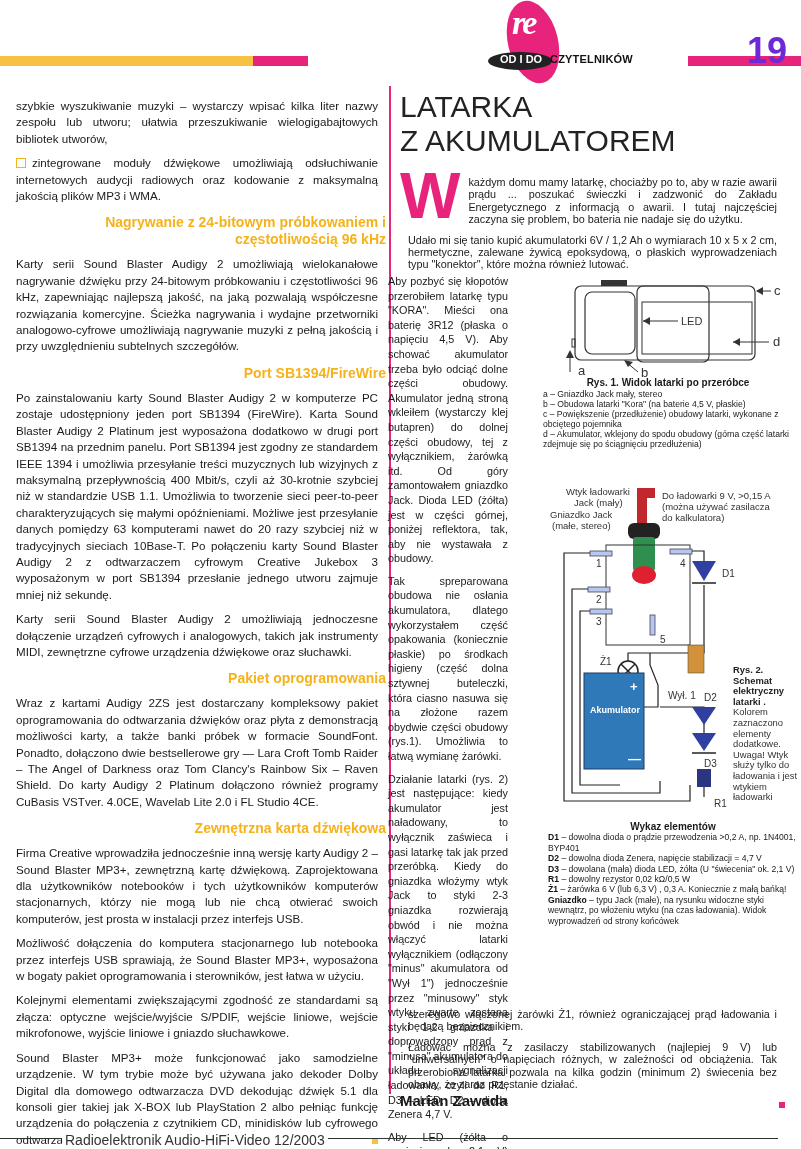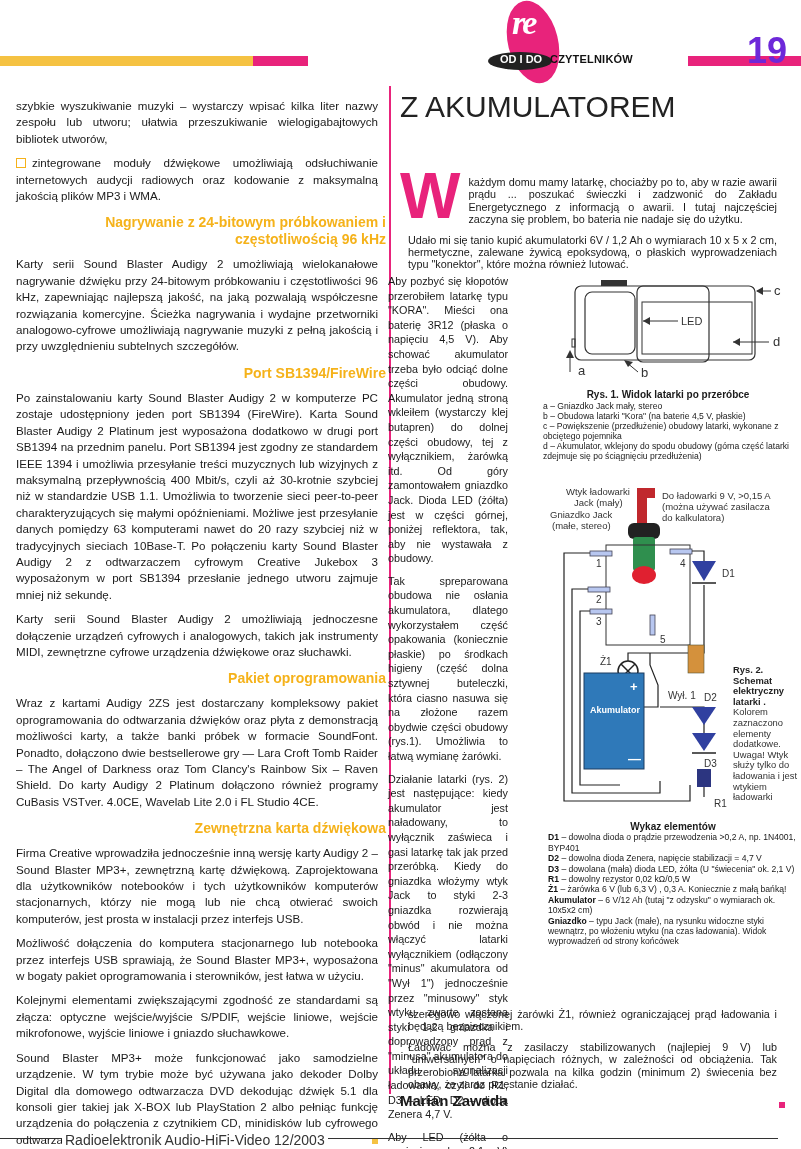--- a/index.html
+++ b/index.html
@@ -23,21 +23,21 @@
   .bullet{display:inline-block;width:8px;height:8px;border:1.5px solid #f5b21a;margin-right:6px;vertical-align:-1px;}
   p{margin:8px;}
   .end-sq{display:inline-block;width:6px;height:6px;background:#f5c242;float:right;margin-top:6px;}
   .author{font-weight:bold;font-size:12px;margin-top:2px;}
   
   #title{left:400px;top:90px;width:400px;font-size:30px;line-height:34px;color:#222;}
   #lead{left:400px;top:168px;width:385px;font-size:10.8px;line-height:12.4px;text-align:justify;}
   #dropcap{float:left;font-size:64px;line-height:52px;color:#e8237b;font-weight:bold;margin:2px 8px 0 0;}
   #narrow{left:380px;top:266px;width:136px;font-size:10.8px;line-height:14.6px;text-align:justify;}
   #bottom-text{left:400px;top:1000px;width:385px;font-size:10.8px;line-height:12.4px;text-align:justify;}
-  #fig1-caption{left:543px;top:390px;width:250px;font-size:8.6px;line-height:10px;}
+  #fig1-caption{left:543px;top:378px;width:250px;font-size:8.6px;line-height:10px;}
   #fig1-title{font-weight:bold;font-size:10px;text-align:center;margin-bottom:1px;}
   #fig2-wrap{left:540px;top:485px;width:260px;height:330px;}
   #fig2-caption{left:733px;top:665px;width:68px;font-size:9.4px;line-height:10.6px;color:#333;}
   #fig2-caption b{color:#222;}
   #parts{left:548px;top:822px;width:250px;font-size:8.6px;line-height:10.4px;}
   #parts-title{font-weight:bold;font-size:10px;text-align:center;}
   #parts b{color:#111;}
   .pink-sq{display:inline-block;width:6px;height:6px;background:#e8237b;}
   #author2{left:400px;top:1092px;font-weight:bold;font-size:15px;}
   #footer-line{left:0;top:1138px;width:778px;height:1px;background:#333;}
@@ -74,20 +74,21 @@
   <div class="orange-h">Zewnętrzna karta dźwiękowa</div>
   <p>Firma Creative wprowadziła jednocześnie inną wersję karty Audigy 2 – Sound Blaster MP3+, zewnętrzną kartę dźwiękową. Zaprojektowana dla użytkowników notebooków i tych użytkowników komputerów stacjonarnych, którzy nie mogą lub nie chcą otwierać swoich komputerów, jest prosta w instalacji przez interfejs USB.</p>
   <p>Możliwość dołączenia do komputera stacjonarnego lub notebooka przez interfejs USB sprawiają, że Sound Blaster MP3+, wyposażona w bogaty pakiet oprogramowania i sterowników, jest łatwa w użyciu.</p>
   <p>Kolejnymi elementami zwiększającymi zgodność ze standardami są złącza: optyczne wejście/wyjście S/PDIF, wejście liniowe, wejście mikrofonowe, wyjście liniowe i gniazdo słuchawkowe.</p>
   <p><span>Sound Blaster MP3+ może funkcjonować jako samodzielne urządzenie. W tym trybie może być używana jako dekoder Dolby Digital dla domowego odtwarzacza DVD dekodując dźwięk 5.1 dla konsoli gier takiej jak X-BOX lub PlayStation 2 albo pełniąc funkcję urządzenia do połączenia z czytnikiem CD, minidisków lub cyfrowego odtwarzacza akustycznego.</span><span class="end-sq"></span></p>
   <div class="author">Karty Rudnicki</div>
 </div>
 <div class="abs" id="col-divider"></div>
 
 <div class="abs" id="title">
+  <div>LATARKA</div>
   <div>Z AKUMULATOREM</div>
 </div>
 <div class="abs" id="lead">
   <span id="dropcap">W</span>
   <p>każdym domu mamy latarkę, chociażby po to, aby w razie awarii prądu ... poszukać świeczki i zadzwonić do Zakładu Energetycznego z informacją o awarii. I tutaj najczęściej zaczyna się problem, bo bateria nie nadaje się do użytku.</p>
   <p>Udało mi się tanio kupić akumulatorki 6V / 1,2 Ah o wymiarach 10 x 5 x 2 cm, hermetyczne, zalewane żywicą epoksydową, o płaskich wyprowadzeniach typu "konektor", które można również lutować.</p>
 </div>
 <div class="abs" id="narrow">
   <p>Aby pozbyć się kłopotów przerobiłem latarkę typu "KORA". Mieści ona baterię 3R12 (płaska o napięciu 4,5 V). Aby schować akumulator trzeba było odciąć dolne części obudowy. Akumulator jedną stroną wkleiłem (wystarczy klej butapren) do dolnej części obudowy, tej z wyłącznikiem, żarówką itd. Od góry zamontowałem gniazdko Jack. Dioda LED (żółta) jest w części górnej, poniżej reflektora, tak, aby nie wystawała z obudowy.</p>
   <p>Tak spreparowana obudowa nie osłania akumulatora, dlatego wykorzystałem część opakowania (koniecznie płaskie) po środkach higieny (część dolna sztywnej buteleczki, która ciasno nasuwa się na złożone razem obydwie części obudowy (rys.1). Umożliwia to łatwą wymianę żarówki.</p>
@@ -204,21 +205,20 @@
   <div>Kolorem zaznaczono elementy dodatkowe. Uwaga! Wtyk służy tylko do ładowania i jest wtykiem ładowarki</div>
 </div>
 
 <div class="abs" id="parts">
   <div id="parts-title">Wykaz elementów</div>
   <div><b>D1</b><span> – dowolna dioda o prądzie przewodzenia &gt;0,2 A, np. 1N4001, BYP401</span></div>
   <div><b>D2</b><span> – dowolna dioda Zenera, napięcie stabilizacji = 4,7 V</span></div>
   <div><b>D3</b><span> – dowolana (mała) dioda LED, żółta (U "świecenia" ok. 2,1 V)</span></div>
   <div><b>R1</b><span> – dowolny rezystor 0,02 kΩ/0,5 W</span></div>
   <div><b>Ż1</b><span> – żarówka 6 V (lub 6,3 V) , 0,3 A. Koniecznie z małą bańką!</span></div>
-  <div><b>Akumulator</b><span> – 6 V/12 Ah (tutaj "z odzysku" o wymiarach ok. 10x5x2 cm)</span></div>
   <div><b>Gniazdko</b><span> – typu Jack (małe), na rysunku widoczne styki wewnątrz, po włożeniu wtyku (na czas ładowania). Widok wyprowadzeń od strony końcówek</span></div>
 </div>
 
 <div class="abs" id="bottom-text">
   <p>szeregowo włączonej żarówki Ż1, również ograniczającej prąd ładowania i będącą bezpiecznikiem.</p>
   <p>Ładować można z zasilaczy stabilizowanych (najlepiej 9 V) lub "uniwersalnych" o napięciach różnych, w zależności od obciążenia. Tak przerobiona latarka pozwala na kilka godzin (minimum 2) świecenia bez obawy, że zaraz przestanie działać.</p>
   <div style="text-align:right;margin-top:8px"><span class="pink-sq"></span></div>
 </div>
 <div class="abs" id="author2">Marian Zawada</div>
 

